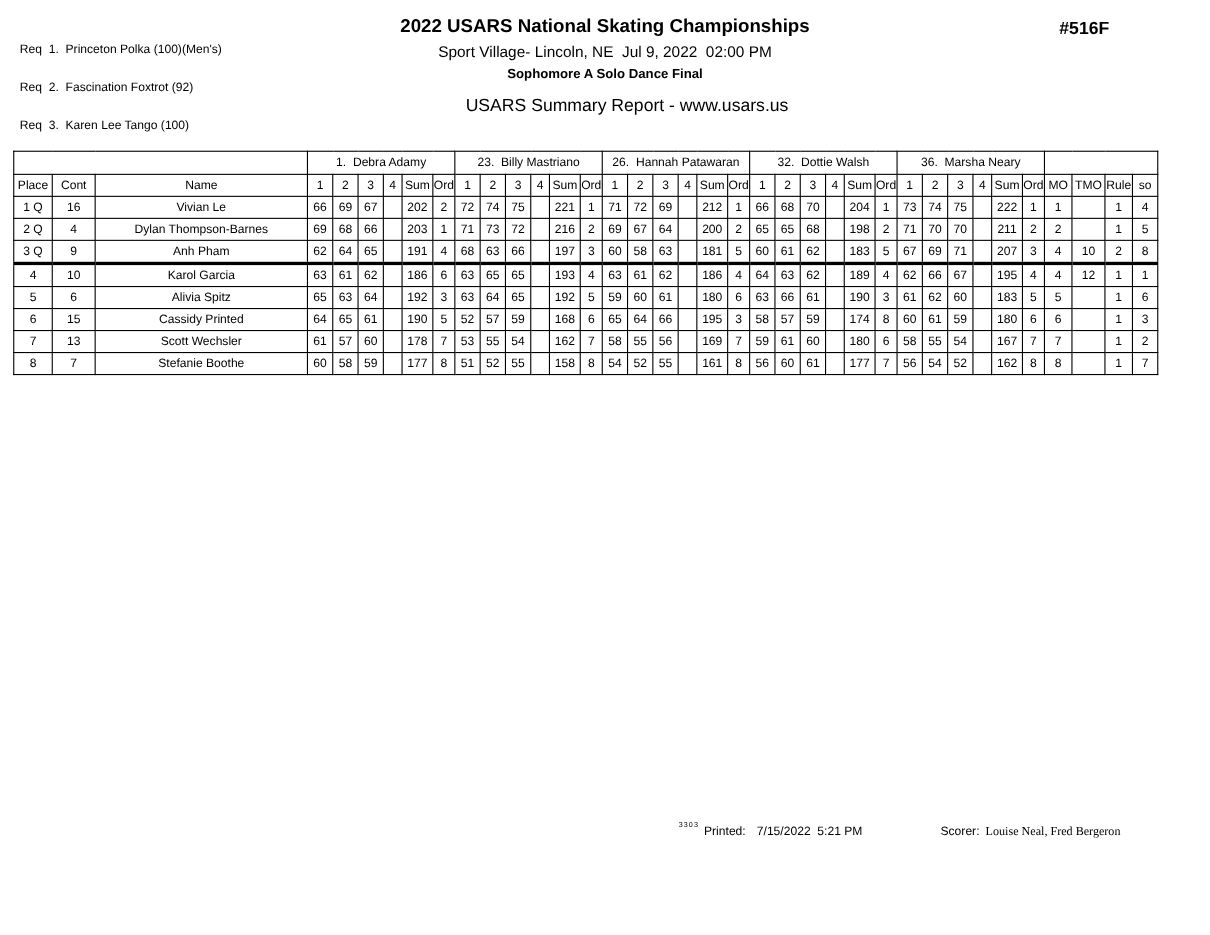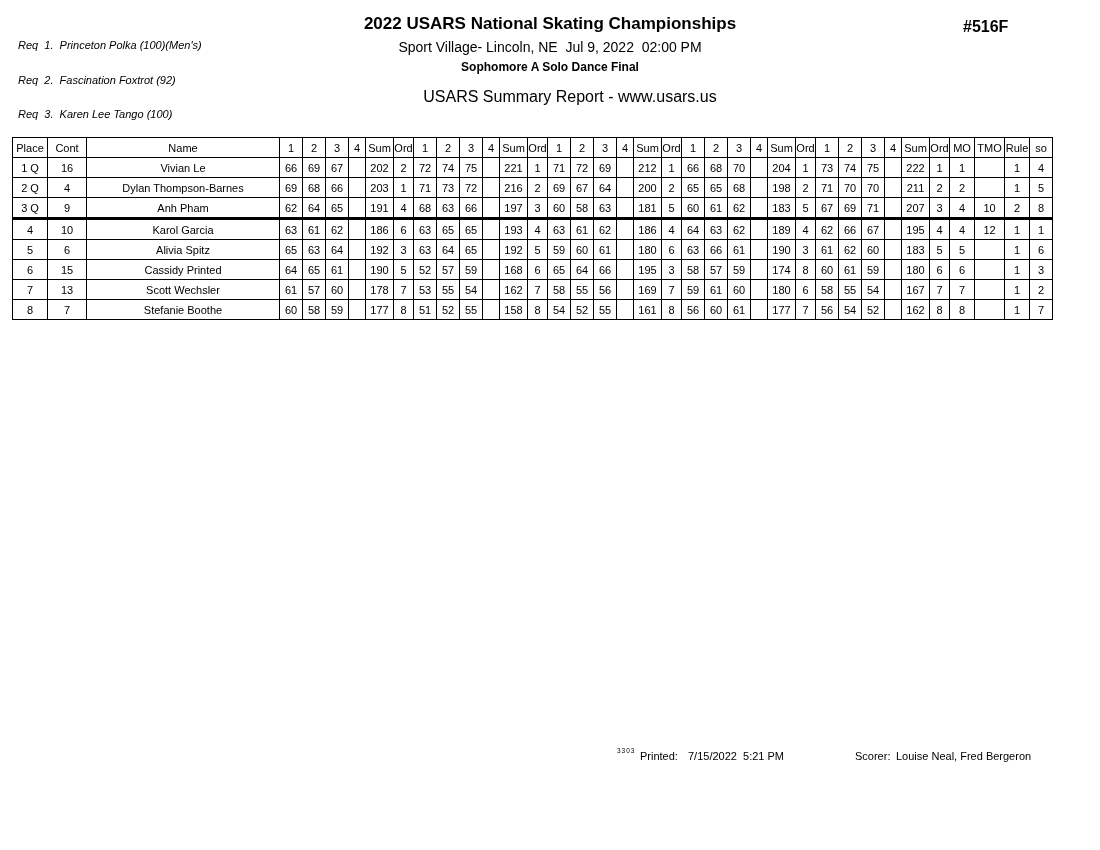--- a/index.html
+++ b/index.html
@@ -2,21 +2,21 @@
 <html><head>
 <meta charset="utf-8">
 <style>
   html,body{margin:0;padding:0;}
   body{
     width:1100px;height:850px;background:#ffffff;color:#000;
     font-family:"Liberation Sans", sans-serif;position:relative;overflow:hidden;
   }
   .abs{position:absolute;white-space:pre;}
   .req-list{left:18px;top:17px;font-size:11px;line-height:11.5px;}
-  .req-line{white-space:pre;font-style:italic;}
+  .req-line{white-space:pre;}
   .title{left:0;right:0;top:14px;text-align:center;font-size:17px;font-weight:bold;}
   .venue{left:0;right:0;top:39px;text-align:center;font-size:14px;}
   .event{left:0;right:0;top:60px;text-align:center;font-size:12px;font-weight:bold;}
   .report{left:0;right:0;top:88px;text-align:center;font-size:16px;padding-left:40px;}
   .code{left:963px;top:18px;font-size:16px;font-weight:bold;}
 
   table.results{
     position:absolute;left:12px;top:137px;border-collapse:collapse;table-layout:fixed;
   }
   .results th,.results td{
@@ -29,21 +29,21 @@
   .namecell{text-align:left;padding-left:4px;}
   .sumcell{text-align:right;padding-right:3px;}
   .ord{border-left:3px solid #000;border-right:3px solid #000;}
   .b{font-weight:bold;}
   tr.qcut td{border-bottom:3px solid #000;}
 
   .fvmark{left:617px;top:747px;font-size:6.5px;letter-spacing:1px;}
   .fprint-l{left:640px;top:750px;font-size:11px;}
   .fprint-v{left:688px;top:750px;font-size:11px;}
   .fscorer-l{left:855px;top:750px;font-size:11px;}
-  .fscorer-v{left:896px;top:750px;font-size:11px;}
+  .fscorer-v{left:896px;top:750px;font-size:11px;font-family:Liberation Serif, serif;}
 </style>
 </head>
 <body>
 
 <div class="abs req-list">
   <div class="req-line">Req  1.  Princeton Polka (100)(Men's)</div>
   <div class="req-line">Req  2.  Fascination Foxtrot (92)</div>
   <div class="req-line">Req  3.  Karen Lee Tango (100)</div>
 </div>
 
@@ -87,20 +87,29 @@
       <col style="width: 23px;">
       <col style="width: 17px;">
       <col style="width: 28px;">
       <col style="width: 20px;">
       <col style="width: 25px;">
       <col style="width: 30px;">
       <col style="width: 25px;">
       <col style="width: 23px;">
     </colgroup>
     <thead>
+      <tr class="jrow">
+        <th class="nb" colspan="3"></th>
+        <th class="jname" colspan="6">1.  Debra Adamy</th>
+        <th class="jname" colspan="6">23.  Billy Mastriano</th>
+        <th class="jname" colspan="6">26.  Hannah Patawaran</th>
+        <th class="jname" colspan="6">32.  Dottie Walsh</th>
+        <th class="jname" colspan="6">36.  Marsha Neary</th>
+        <th class="nb" colspan="4"></th>
+      </tr>
       <tr>
         <th>Place</th>
         <th>Cont</th>
         <th class="namecell">Name</th>
         <th>1</th>
         <th>2</th>
         <th>3</th>
         <th>4</th>
         <th>Sum</th>
         <th class="ord">Ord</th>

